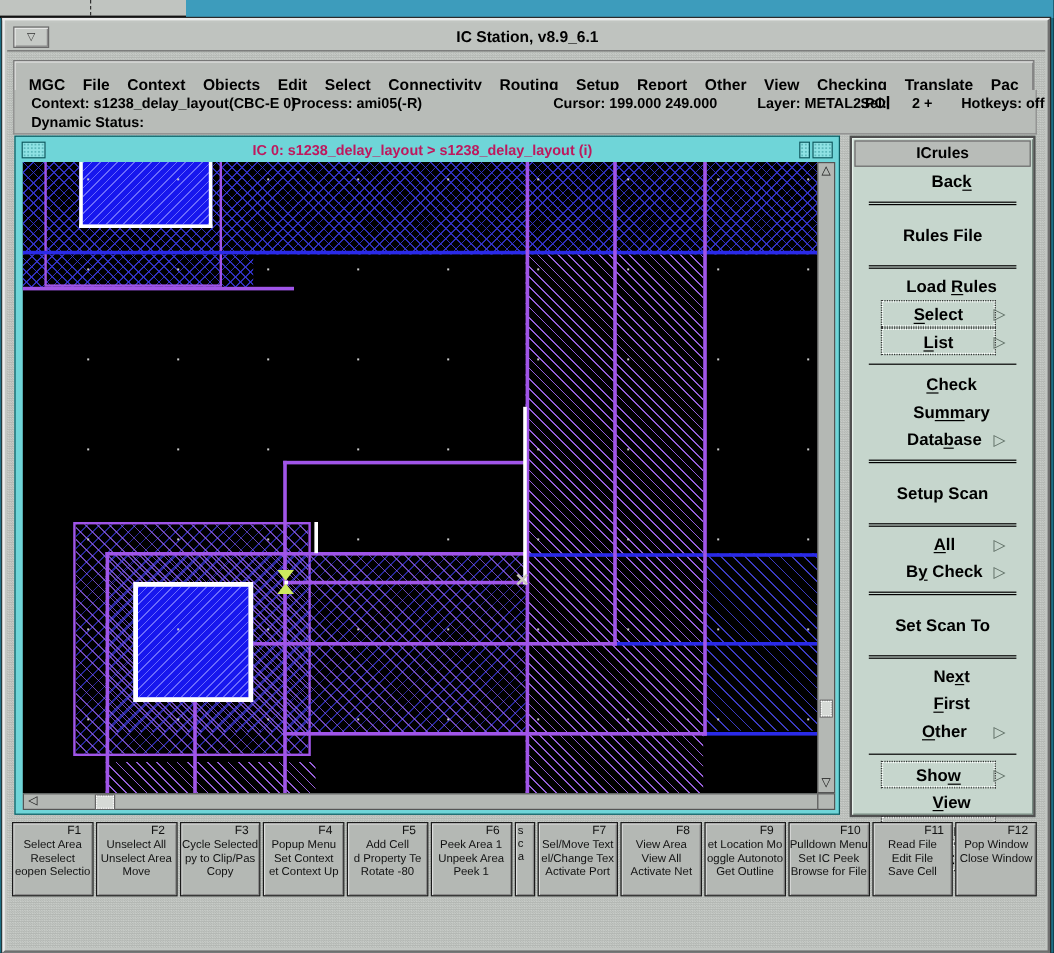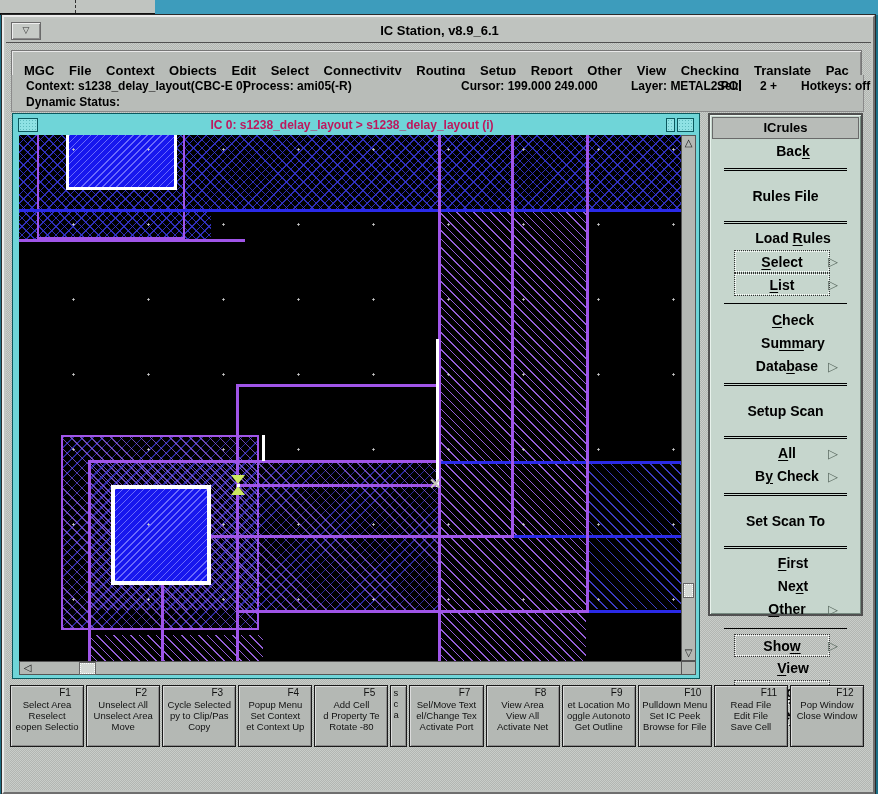--- a/index.html
+++ b/index.html
@@ -75,21 +75,21 @@
   .marker-x{position:absolute;color:#c9c9bd;font-size:15px;font-weight:bold;line-height:15px;}
 
   
   .vscroll{position:absolute;right:3px;top:21px;width:15px;height:526px;background:#b4b8b4;border:1px solid #555;box-sizing:border-box;}
   .hscroll{position:absolute;left:6px;bottom:3px;width:664px;height:14px;background:#b4b8b4;border:1px solid #555;box-sizing:border-box;}
   .sc-arrow{position:absolute;font-size:10px;line-height:12px;color:#111;text-align:center;width:13px;}
   .sc-thumb{position:absolute;background:#d6dad6;border:1px dotted #fff;box-shadow:0 0 0 1px #666;}
   .sc-corner{position:absolute;right:3px;bottom:3px;width:15px;height:14px;background:#b4b8b4;border:1px solid #555;box-sizing:border-box;}
 
   
-  .palette{position:absolute;left:702px;top:70px;width:155px;height:503px;background:#c6d6cd;
+  .palette{position:absolute;left:702px;top:70px;width:155px;height:568px;background:#c6d6cd;
     border:2px solid #505050;box-shadow:inset 1px 1px 0 #e8f2ec,inset -1px -1px 0 #768a80;box-sizing:border-box;}
   .pal-title{height:20px;margin:2px;background:#b8bcb8;border:1px solid #6a6a6a;
     text-align:center;font-weight:bold;font-size:13px;line-height:20px;color:#000;}
   .pal-row{position:relative;height:21px;margin:2px 0;padding-left:15px;}
   .pal-btn{font-weight:bold;font-size:14px;color:#000;text-align:center;line-height:20px;cursor:default;}
   .pal-row.plain .pal-btn{margin:0 8px;}
   .pal-row.witharrow .pal-btn{margin-left:8px;width:108px;}
   .pal-box .pal-btn{width:92px;margin-left:10px;border:1px dotted #fff;outline:1px dotted #333;height:19px;}
   .pal-arrow{position:absolute;left:118px;top:2px;font-size:13px;color:#5a6a60;line-height:17px;}
   .pal-div{border-top:1px solid #000;margin:8px 14px 6px 14px;}
@@ -248,24 +248,24 @@
           <div class="pal-row witharrow">
             <div class="pal-btn"><span class="mn">A</span>ll</div>
             <span class="pal-arrow">▷</span>
           </div>
           <div class="pal-row witharrow">
             <div class="pal-btn">B<span class="mn">y</span> Check</div>
             <span class="pal-arrow">▷</span>
           </div>
           <div class="pal-hdr">Set Scan To</div>
           <div class="pal-row plain">
+            <div class="pal-btn">Ne<span class="mn">x</span>t</div>
+          </div>
+          <div class="pal-row plain">
             <div class="pal-btn"><span class="mn">F</span>irst</div>
-          </div>
-          <div class="pal-row plain">
-            <div class="pal-btn">Ne<span class="mn">x</span>t</div>
           </div>
           <div class="pal-row witharrow">
             <div class="pal-btn"><span class="mn">O</span>ther</div>
             <span class="pal-arrow">▷</span>
           </div>
           <div class="pal-div"></div>
           <div class="pal-row pal-box">
             <div class="pal-btn">Sho<span class="mn">w</span></div>
             <span class="pal-arrow">▷</span>
           </div>
@@ -306,20 +306,26 @@
           <div class="fk-key">F4</div>
           <div class="fk-line">Popup Menu</div>
           <div class="fk-line">Set Context</div>
           <div class="fk-line">et Context Up</div>
         </div>
         <div class="fk">
           <div class="fk-key">F5</div>
           <div class="fk-line">Add Cell</div>
           <div class="fk-line">d Property Te</div>
           <div class="fk-line">Rotate -80</div>
+        </div>
+        <div class="fk">
+          <div class="fk-key">F6</div>
+          <div class="fk-line">Peek Area 1</div>
+          <div class="fk-line">Unpeek Area</div>
+          <div class="fk-line">Peek 1</div>
         </div>
         <div class="fk fk-sliver">
           <div class="fk-key"></div>
           <div class="fk-line"></div>
           <div class="fk-line">s</div>
           <div class="fk-line">c</div>
           <div class="fk-line">a</div>
         </div>
         <div class="fk">
           <div class="fk-key">F7</div>

